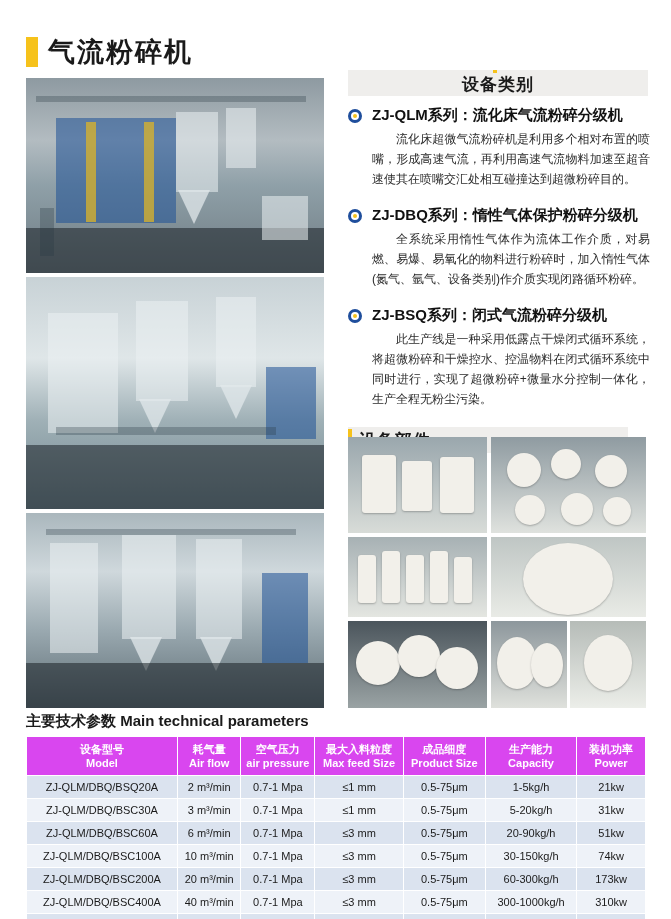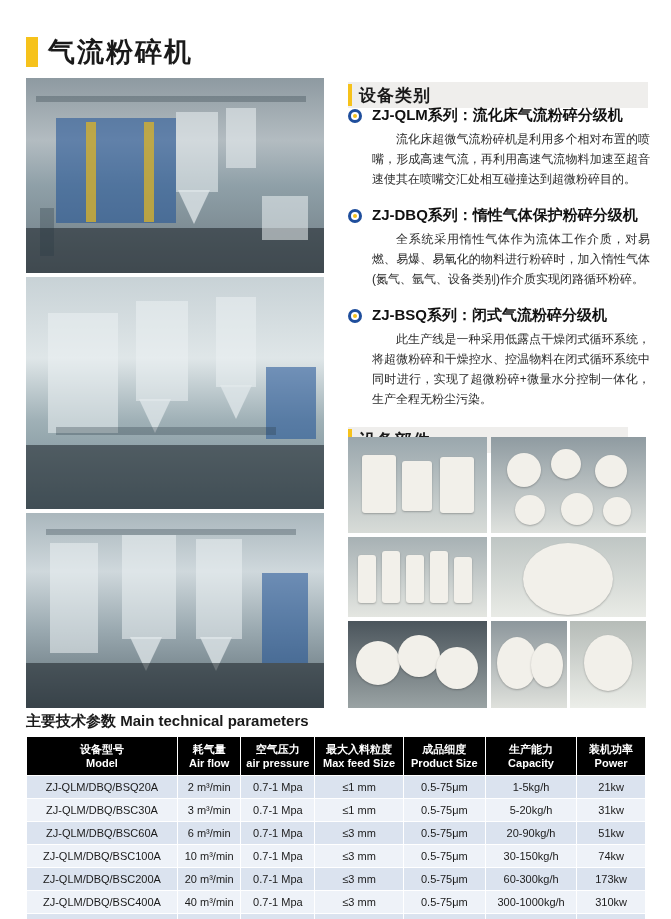--- a/index.html
+++ b/index.html
@@ -38,21 +38,21 @@
   .mach.yellow{background:rgba(220,180,40,.75);}
   .mach.dark{background:rgba(25,32,38,.55);}
   .cone{position:absolute;width:0;height:0;border-left:16px solid transparent;border-right:16px solid transparent;border-top:34px solid rgba(225,232,235,.75);}
 
   
   .sec-head{position:absolute;height:26px;display:flex;align-items:center;}
   .sec-head .bar{width:4px;height:22px;background:#f6c21b;margin-right:7px;}
   .sec-head .txt{font-size:17px;font-weight:bold;color:#1a1a1a;letter-spacing:1px;}
   .sec-head .plate{position:absolute;left:0;top:0;width:100%;height:100%;background:#efeeec;z-index:-1;}
 
-  #sec1{left:348px;top:82px;width:300px;}
+  #sec1{left:348px;top:70px;width:300px;flex-direction:column;}
   #sec2{left:348px;top:427px;width:280px;}
 
   
   .bullet{position:absolute;width:302px;}
   .bullet .dot{position:absolute;left:0;top:3px;width:14px;height:14px;border-radius:50%;
      background:#ffffff;border:3px solid #1f4e9c;box-sizing:border-box;}
   .bullet .dot::after{content:"";position:absolute;left:2px;top:2px;width:4px;height:4px;border-radius:50%;background:#f6c21b;}
   .bullet .h{margin-left:24px;font-size:15px;font-weight:bold;color:#111;line-height:18px;}
   .bullet .p{margin-left:24px;margin-top:5px;font-size:12px;line-height:20px;color:#2b2b2b;text-align:justify;text-indent:24px;}
 
@@ -63,21 +63,21 @@
   
   .grid-cell{position:absolute;overflow:hidden;}
   .grid-cell .g{position:absolute;inset:0;}
   .part{position:absolute;background:#f2f0ea;border-radius:3px;box-shadow:0 1px 2px rgba(0,0,0,.25);}
   .part.round{border-radius:50%;}
 
   
   .params-title{position:absolute;left:26px;top:712px;font-size:15px;font-weight:bold;color:#1a1a1a;}
   table{position:absolute;left:26px;top:736px;width:620px;border-collapse:collapse;}
   th,td{border:1px solid #ffffff;text-align:center;font-size:11px;}
-  thead th{background:#000000;color:#ffffff;padding:5px 2px;line-height:14px;font-weight:bold;}
+  thead th{background:#d946ef;color:#ffffff;padding:5px 2px;line-height:14px;font-weight:bold;}
   tbody td{padding:5px 2px;color:#1a1a1a;}
   tbody tr:nth-child(odd) td{background:#dbe3ef;}
   tbody tr:nth-child(even) td{background:#eef2f8;}
   tbody td:first-child{text-align:center;}
 </style>
 </head>
 <body>
 
 <div class="page">
 

